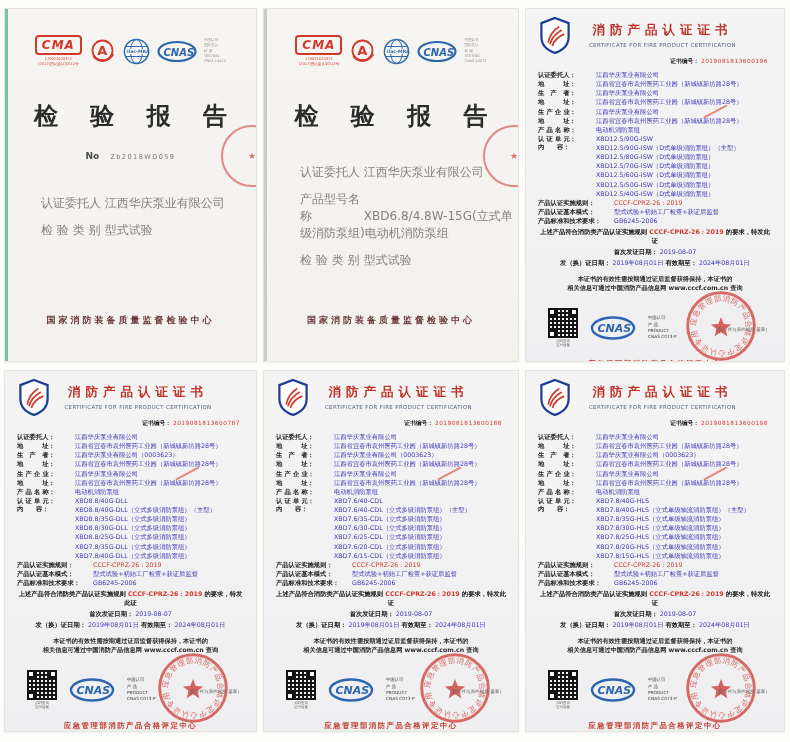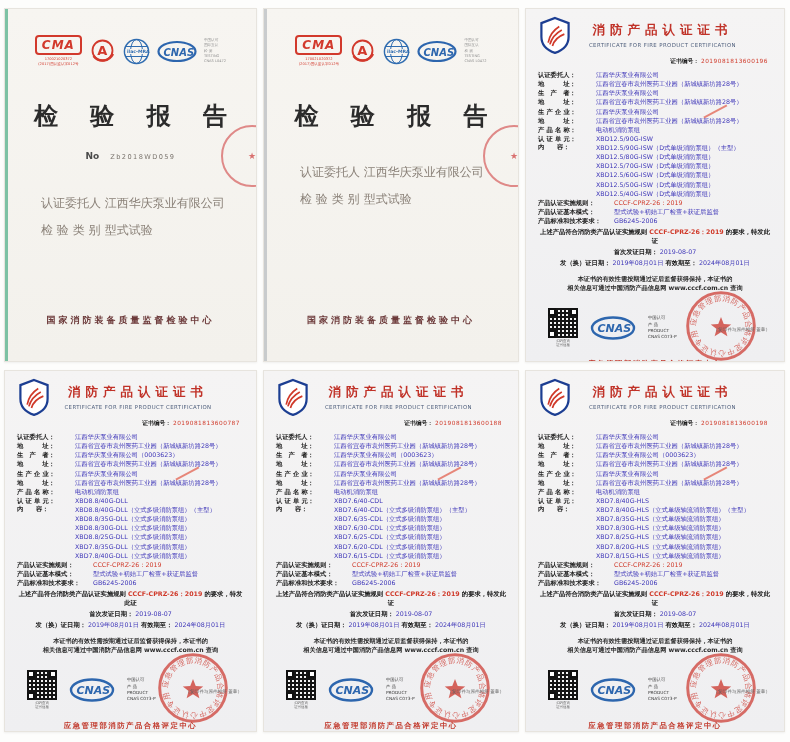--- a/index.html
+++ b/index.html
@@ -177,20 +177,24 @@
           </div>
         </div>
         <div class="rtitle">检 验 报 告</div>
         <div class="rfields">
 
             <div class="rfield">
               <span class="rlab">认证委托人</span>
               <span class="rval">江西华庆泵业有限公司</span>
             </div>
 
+            <div class="rfield">
+              <span class="rlab">产品型号名称</span>
+              <span class="rval">XBD6.8/4.8W-15G(立式单级消防泵组)电动机消防泵组</span>
+            </div>
 
             <div class="rfield">
               <span class="rlab">检 验 类 别</span>
               <span class="rval">型式试验</span>
             </div>
           </div>
         <div class="rfooter">国家消防装备质量监督检验中心</div>
         <div class="report-seal">
           <span>★</span>
         </div>

